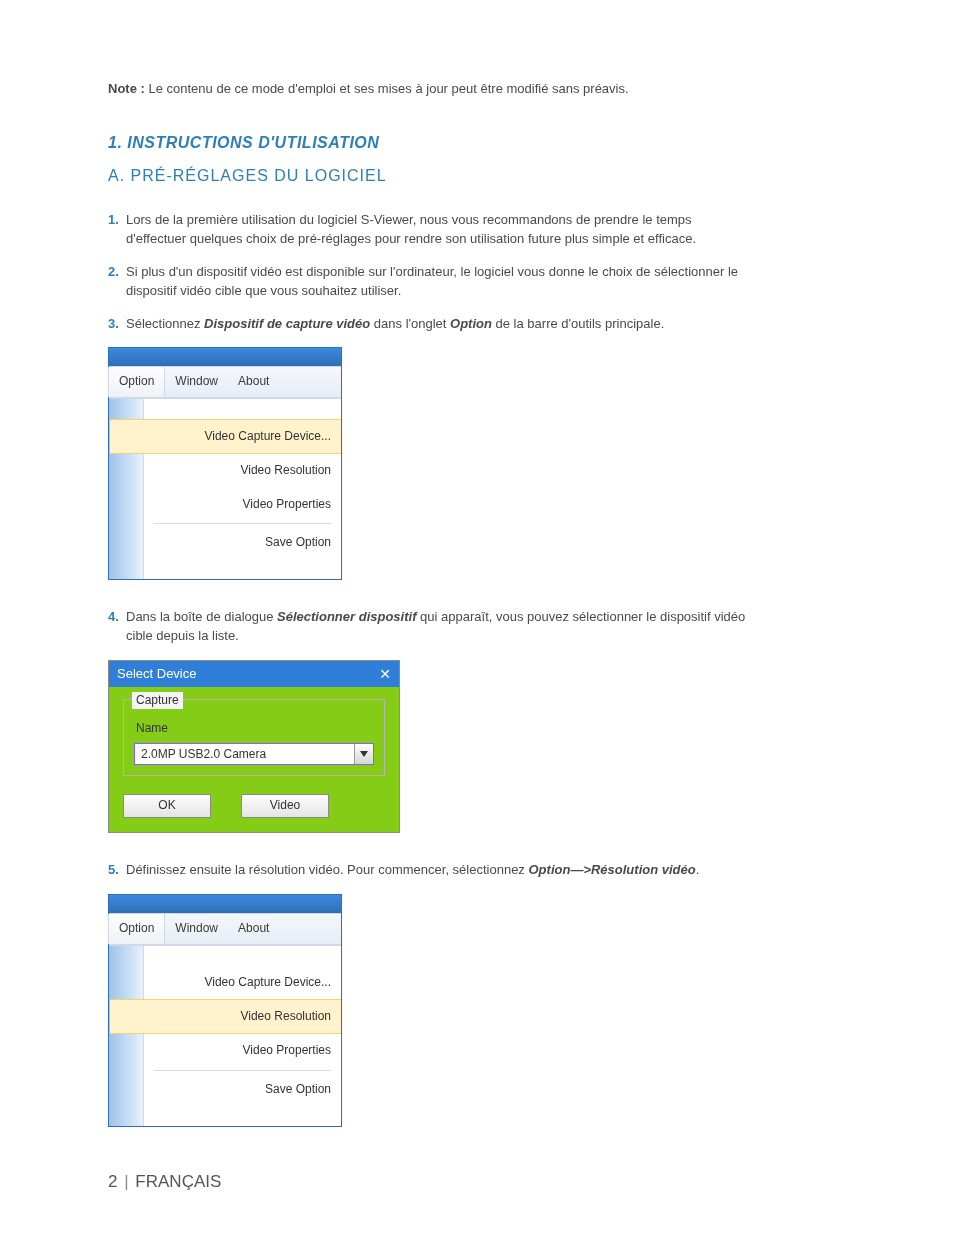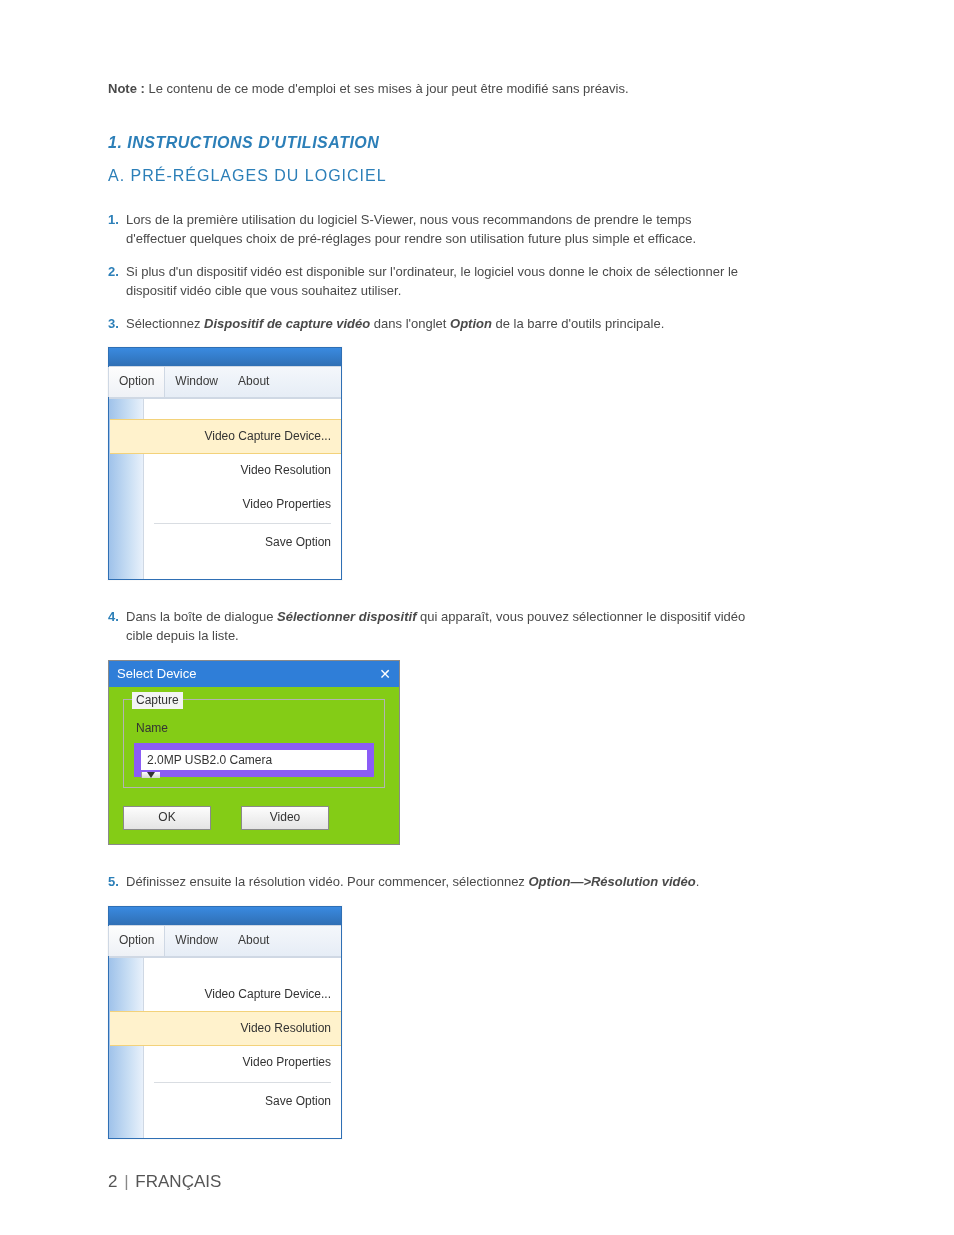--- a/index.html
+++ b/index.html
@@ -139,24 +139,23 @@
   .fieldset-legend {
     position: absolute;
     top: -8px; left: 8px;
     background: #f4f4f4;
     padding: 0 4px;
     font-size: 12px;
   }
   .fieldset-label { margin: 6px 0 6px 2px; }
   .combo {
     display: flex;
-    border: 7px solid #8b5cf6;
+    border: 1px solid #8b5cf6;
     background: #fff;
     height: 20px;
-    flex-direction: column;
   }
   .combo .combo-val { flex: 1; padding: 2px 6px; }
   .combo .combo-btn {
     width: 18px;
     background: linear-gradient(#fdfdfd, #d7d7d7);
     border-left: 1px solid #9a9a9a;
     display: flex; align-items: center; justify-content: center;
   }
   .combo .combo-btn svg { width: 8px; height: 6px; }
   .dlg-buttons {

